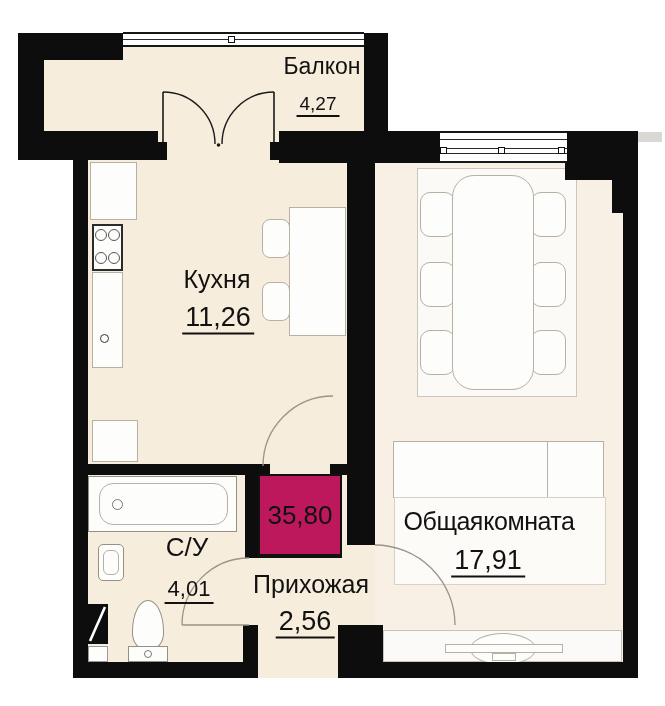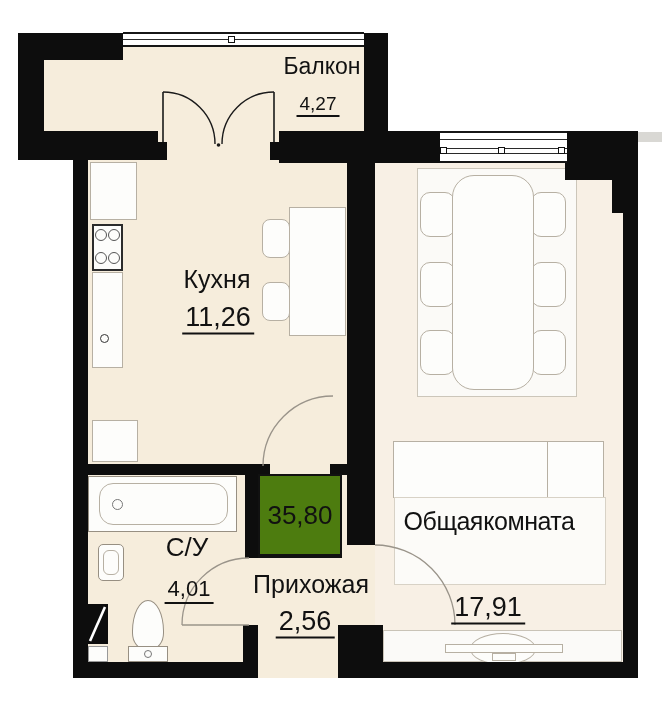--- a/index.html
+++ b/index.html
@@ -16,21 +16,21 @@
   .floor{position:absolute;background:var(--floor);}
   .floor.living{background:var(--floor-living);}
   .wall{position:absolute;background:var(--wall);}
   .furn{position:absolute;background:#fdfdfb;border:1.3px solid var(--fline);box-sizing:border-box;}
   .lbl{position:absolute;transform:translate(-50%,-50%);white-space:nowrap;color:var(--text);}
   .num{border-bottom:2.2px solid #111;padding:0 3px 1px 3px;}
   .svgo{position:absolute;left:0;top:0;pointer-events:none;}
   .glz{position:absolute;box-sizing:border-box;background:#ffffff;border-top:2px solid #161616;border-bottom:2px solid #161616;}
   .gline{position:absolute;left:0;right:0;height:1.4px;background:#2a2a2a;}
   .sq{position:absolute;width:7px;height:7px;background:#ffffff;border:1.6px solid #111;box-sizing:border-box;}
-  .stamp{position:absolute;left:258px;top:474px;width:84px;height:84px;background:#4d7c0f;
+  .stamp{position:absolute;left:258px;top:474px;width:84px;height:84px;background:#be185d;
          border:2.4px solid #111;box-sizing:border-box;display:flex;flex-direction:column;}
   .stamp .cell{flex:1;display:flex;align-items:center;justify-content:center;font-size:26px;}
   .stamp .cell:first-child{border-bottom:2.2px solid #111;}
   .gray{position:absolute;background:#d9d8d4;}
   .circ{position:absolute;border-radius:50%;box-sizing:border-box;background:#fdfdfb;}
 </style>
 </head>
 <body>
 
 <div class="plan">
@@ -143,15 +143,15 @@
   <div class="lbl" style="left:217px;top:279px;font-size:25px;text-align:right;">Кухня</div>
   <div class="lbl" style="left:218px;top:317px;font-size:27px;text-align:center;"><span class="num">11,26</span></div>
 
   <div class="lbl" style="left:187px;top:547px;font-size:26px;">С/У</div>
   <div class="lbl" style="left:189px;top:589px;font-size:22px;text-align:right;"><span class="num">4,01</span></div>
 
   <div class="lbl" style="left:311px;top:584px;font-size:25px;">Прихожая</div>
   <div class="lbl" style="left:305px;top:621px;font-size:27px;"><span class="num">2,56</span></div>
 
   <div class="lbl" style="left:489px;top:521px;font-size:25px;letter-spacing:-0.5px;word-spacing:-6px;">Общая комната</div>
-  <div class="lbl" style="left:488px;top:560px;font-size:27px;margin-top:47px;"><span class="num">17,91</span></div>
+  <div class="lbl" style="left:488px;top:560px;font-size:27px;"><span class="num">17,91</span></div>
 
 </div>
 
 </body></html>

